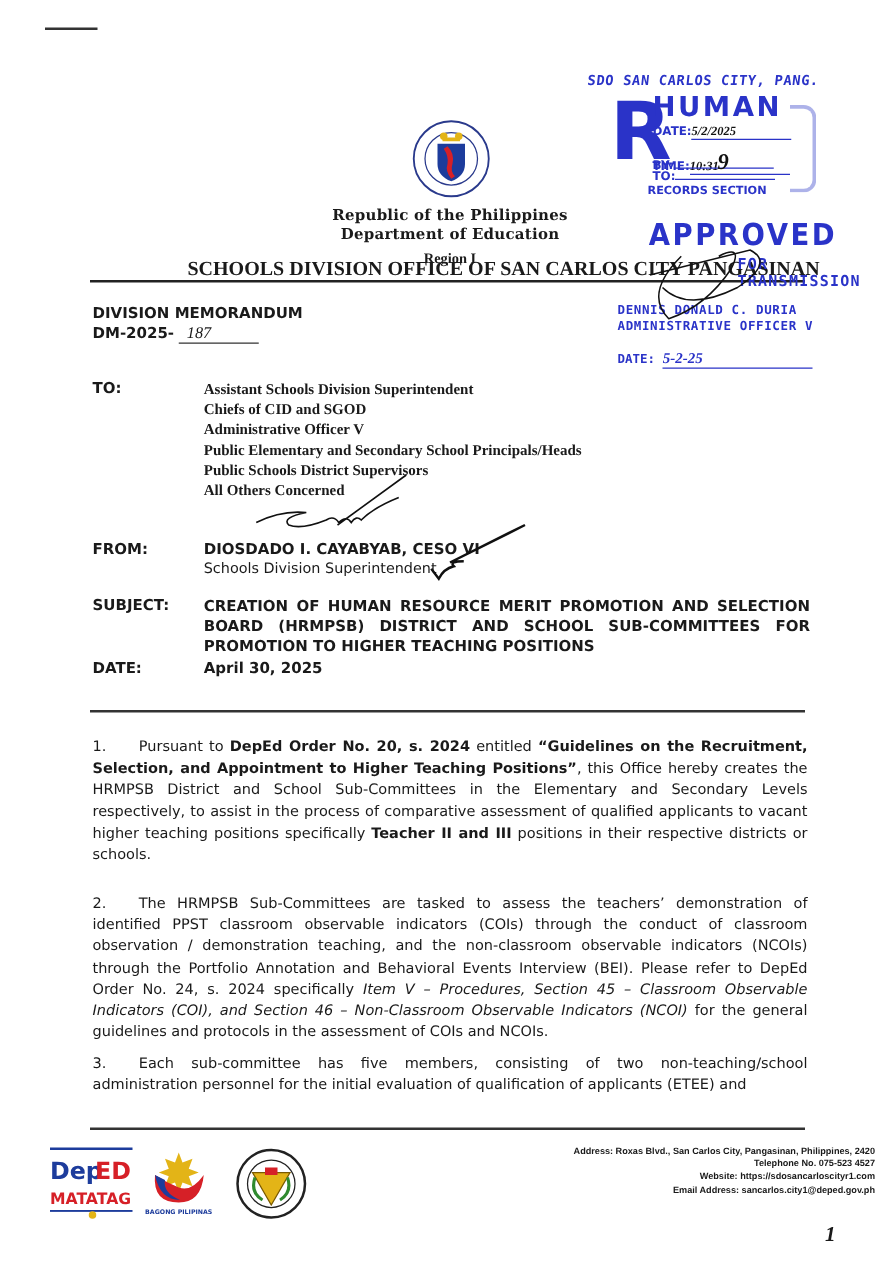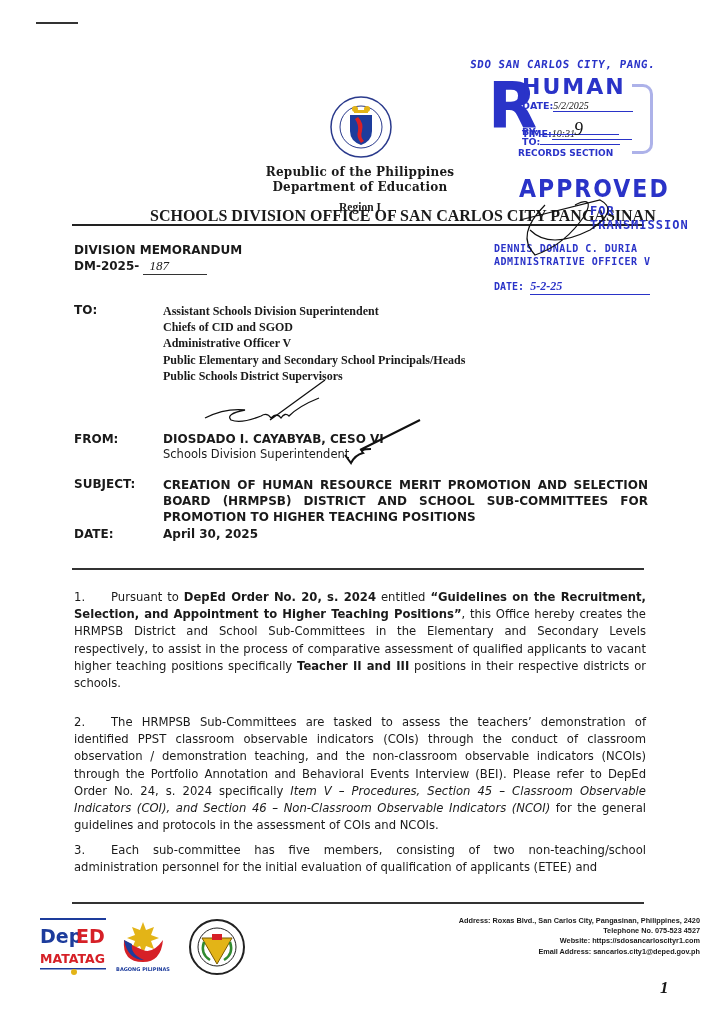--- a/index.html
+++ b/index.html
@@ -22,21 +22,21 @@
   .stamp { color: #2a33c8; font-family: "DejaVu Sans Mono", monospace; font-weight: bold; }
   .st-office { left: 470px; top: 58px; font-size: 11px; letter-spacing: 0.5px; transform: skewX(-6deg); }
   .st-R { left: 488px; top: 74px; font-size: 64px; line-height: 64px; font-family: "DejaVu Sans", sans-serif; }
   .st-release { left: 522px; top: 74px; font-size: 22px; letter-spacing: 2px; font-family: "DejaVu Sans", sans-serif; }
   .st-line { font-size: 9.5px; font-family: "DejaVu Sans", sans-serif; font-weight: bold; }
   .st-date { left: 522px; top: 100px; }
   .st-time { left: 522px; top: 112px; margin-top: 16px; }
   .st-by { left: 522px; top: 124px; }
   .st-to { left: 522px; top: 136px; }
   .st-rec { left: 518px; top: 148px; font-size: 9px; }
-  .st-fill { border-bottom: 1px solid #2a33c8; display: inline-block; width: 80px; color: #111; font-family: "Liberation Serif", serif; font-style: italic; font-weight: normal; font-size: 10px; }
+  .st-fill { border-bottom: 1px solid #2a33c8; display: inline-block; width: 80px; color: #111; font-family: "Liberation Serif", serif; font-style: italic; font-weight: bold; font-size: 10px; }
   .st-bracket { left: 632px; top: 84px; width: 18px; height: 64px; border: 3px solid #6b74d8; border-left: none; border-radius: 0 10px 10px 0; opacity: .55; }
   .st-approved { left: 519px; top: 176px; font-size: 22px; letter-spacing: 2px; font-family: "DejaVu Sans", sans-serif; transform: scaleY(1.1); }
   .st-transmission { left: 590px; top: 204px; font-size: 12px; letter-spacing: 1px; }
   .st-dennis { left: 494px; top: 243px; font-size: 10px; letter-spacing: 0.5px; }
   .st-admin { left: 494px; top: 256px; font-size: 10px; letter-spacing: 0.5px; }
   .st-dateline { left: 494px; top: 279px; font-size: 10px; }
   .st-dateval { border-bottom: 1px solid #2a33c8; display: inline-block; width: 120px; color: #2a33c8; font-family: "Liberation Serif", serif; font-style: italic; font-size: 12px; }
   .sig-svg { left: 0; top: 0; width: 715px; height: 1024px; pointer-events: none; }
 
   
@@ -111,20 +111,21 @@
 <div class="abs memo memo-title">DIVISION MEMORANDUM</div>
 <div class="abs memo memo-no"><span>DM-2025-</span> <span class="memo-no-fill">187</span></div>
 
 <div class="abs lbl to-lbl">TO:</div>
 <div class="abs to-list">
   <div>Assistant Schools Division Superintendent</div>
   <div>Chiefs of CID and SGOD</div>
   <div>Administrative Officer V</div>
   <div>Public Elementary and Secondary School Principals/Heads</div>
   <div>Public Schools District Supervisors</div>
+  <div>All Others Concerned</div>
 </div>
 
 <div class="abs lbl from-lbl">FROM:</div>
 <div class="abs from-name">DIOSDADO I. CAYABYAB, CESO VI</div>
 <div class="abs from-title">Schools Division Superintendent</div>
 
 <div class="abs lbl subj-lbl">SUBJECT:</div>
 <div class="abs subj-text">CREATION OF HUMAN RESOURCE MERIT PROMOTION AND SELECTION BOARD (HRMPSB) DISTRICT AND SCHOOL SUB-COMMITTEES FOR PROMOTION TO HIGHER TEACHING POSITIONS</div>
 
 <div class="abs lbl date-lbl">DATE:</div>

